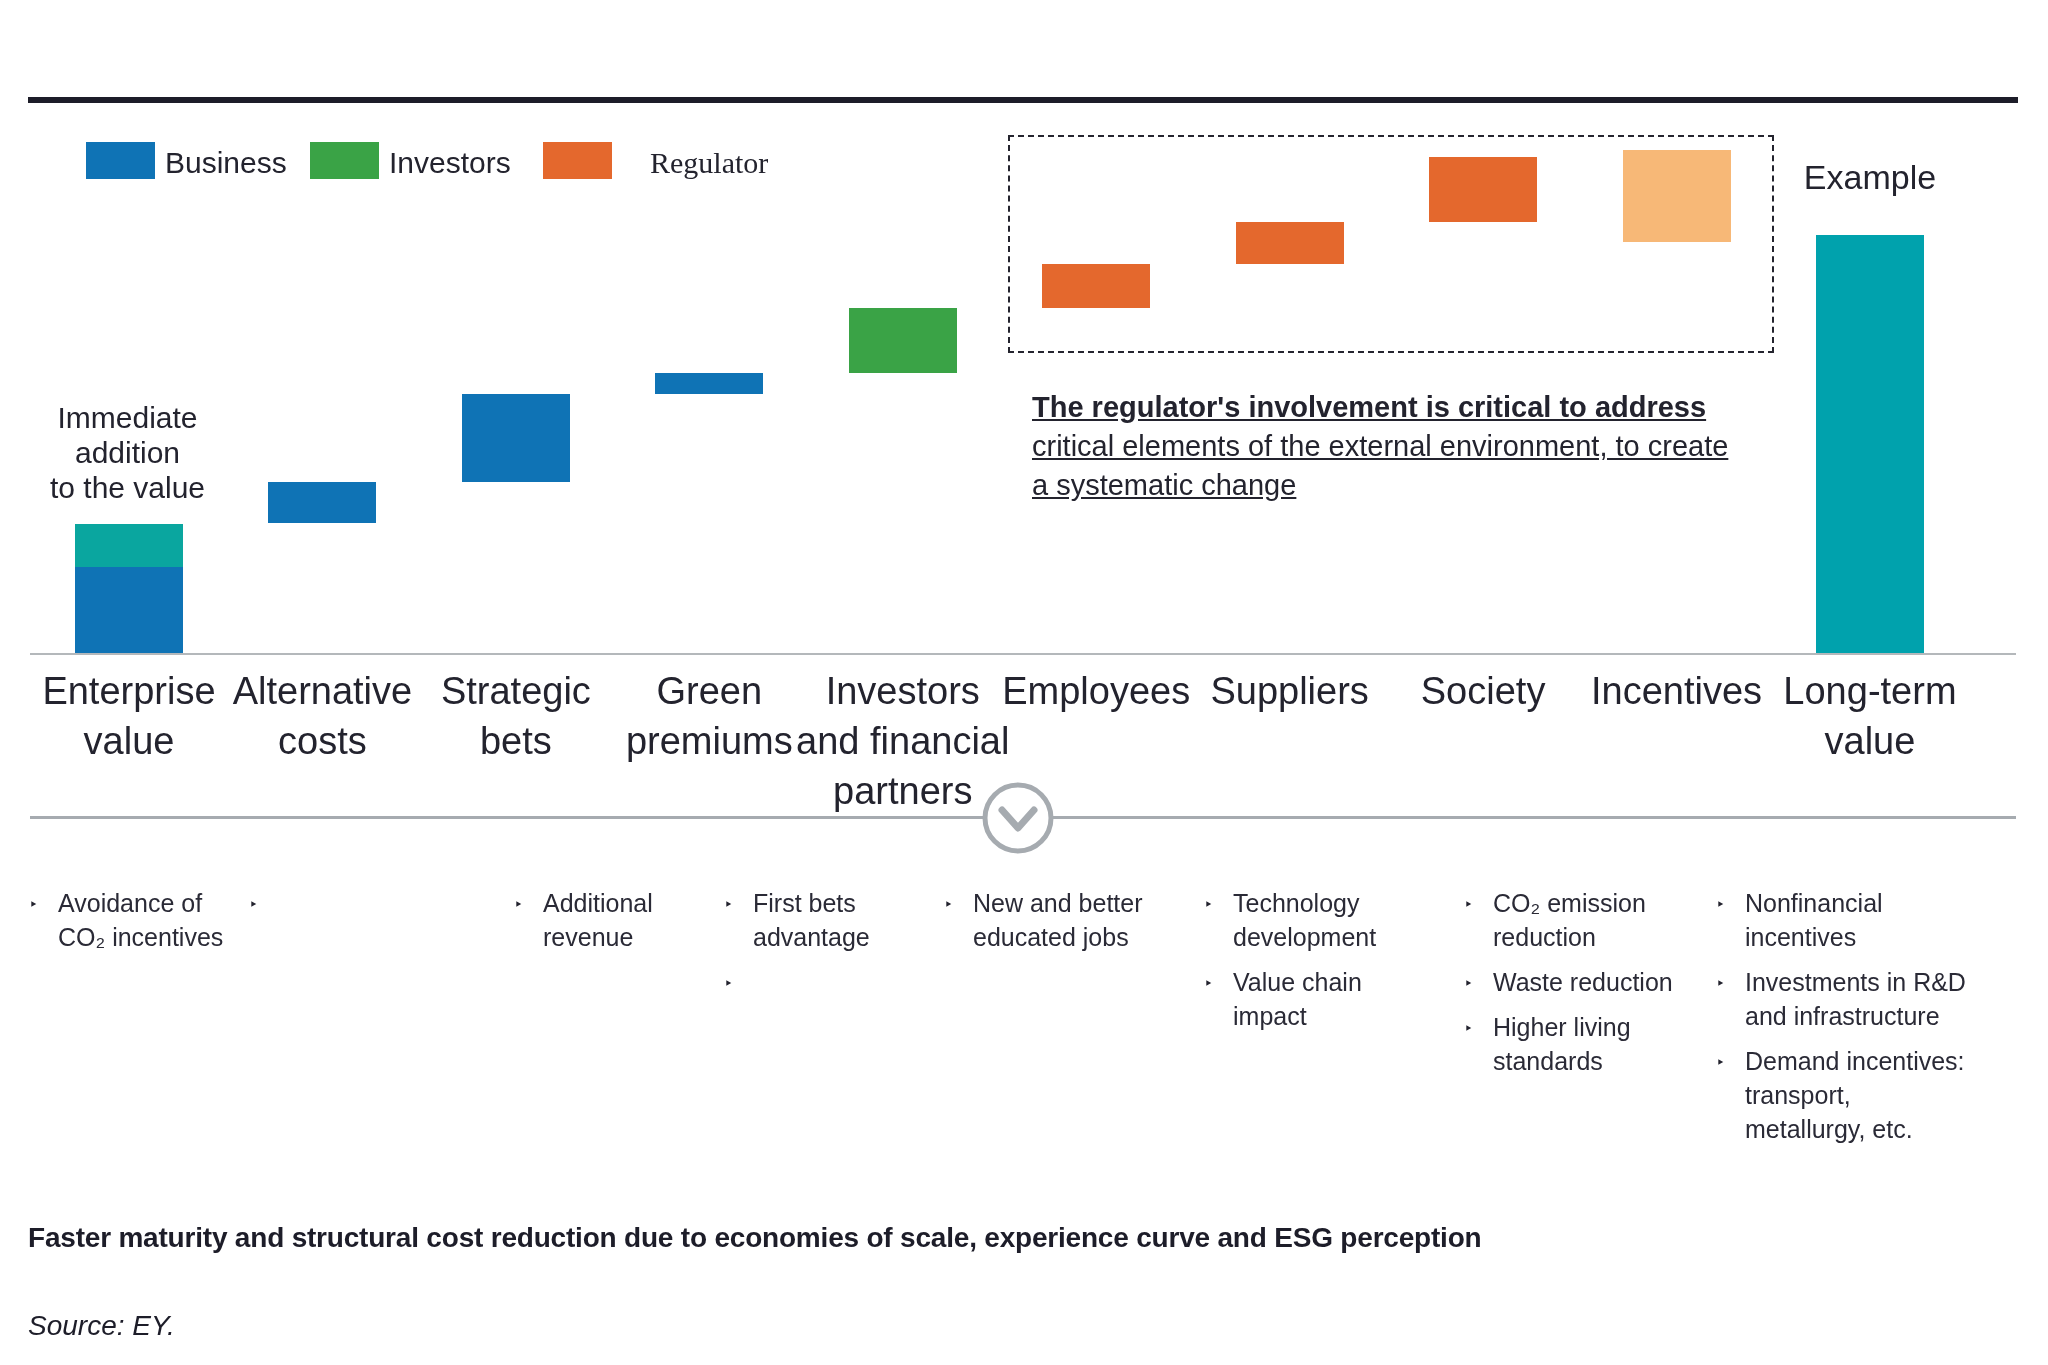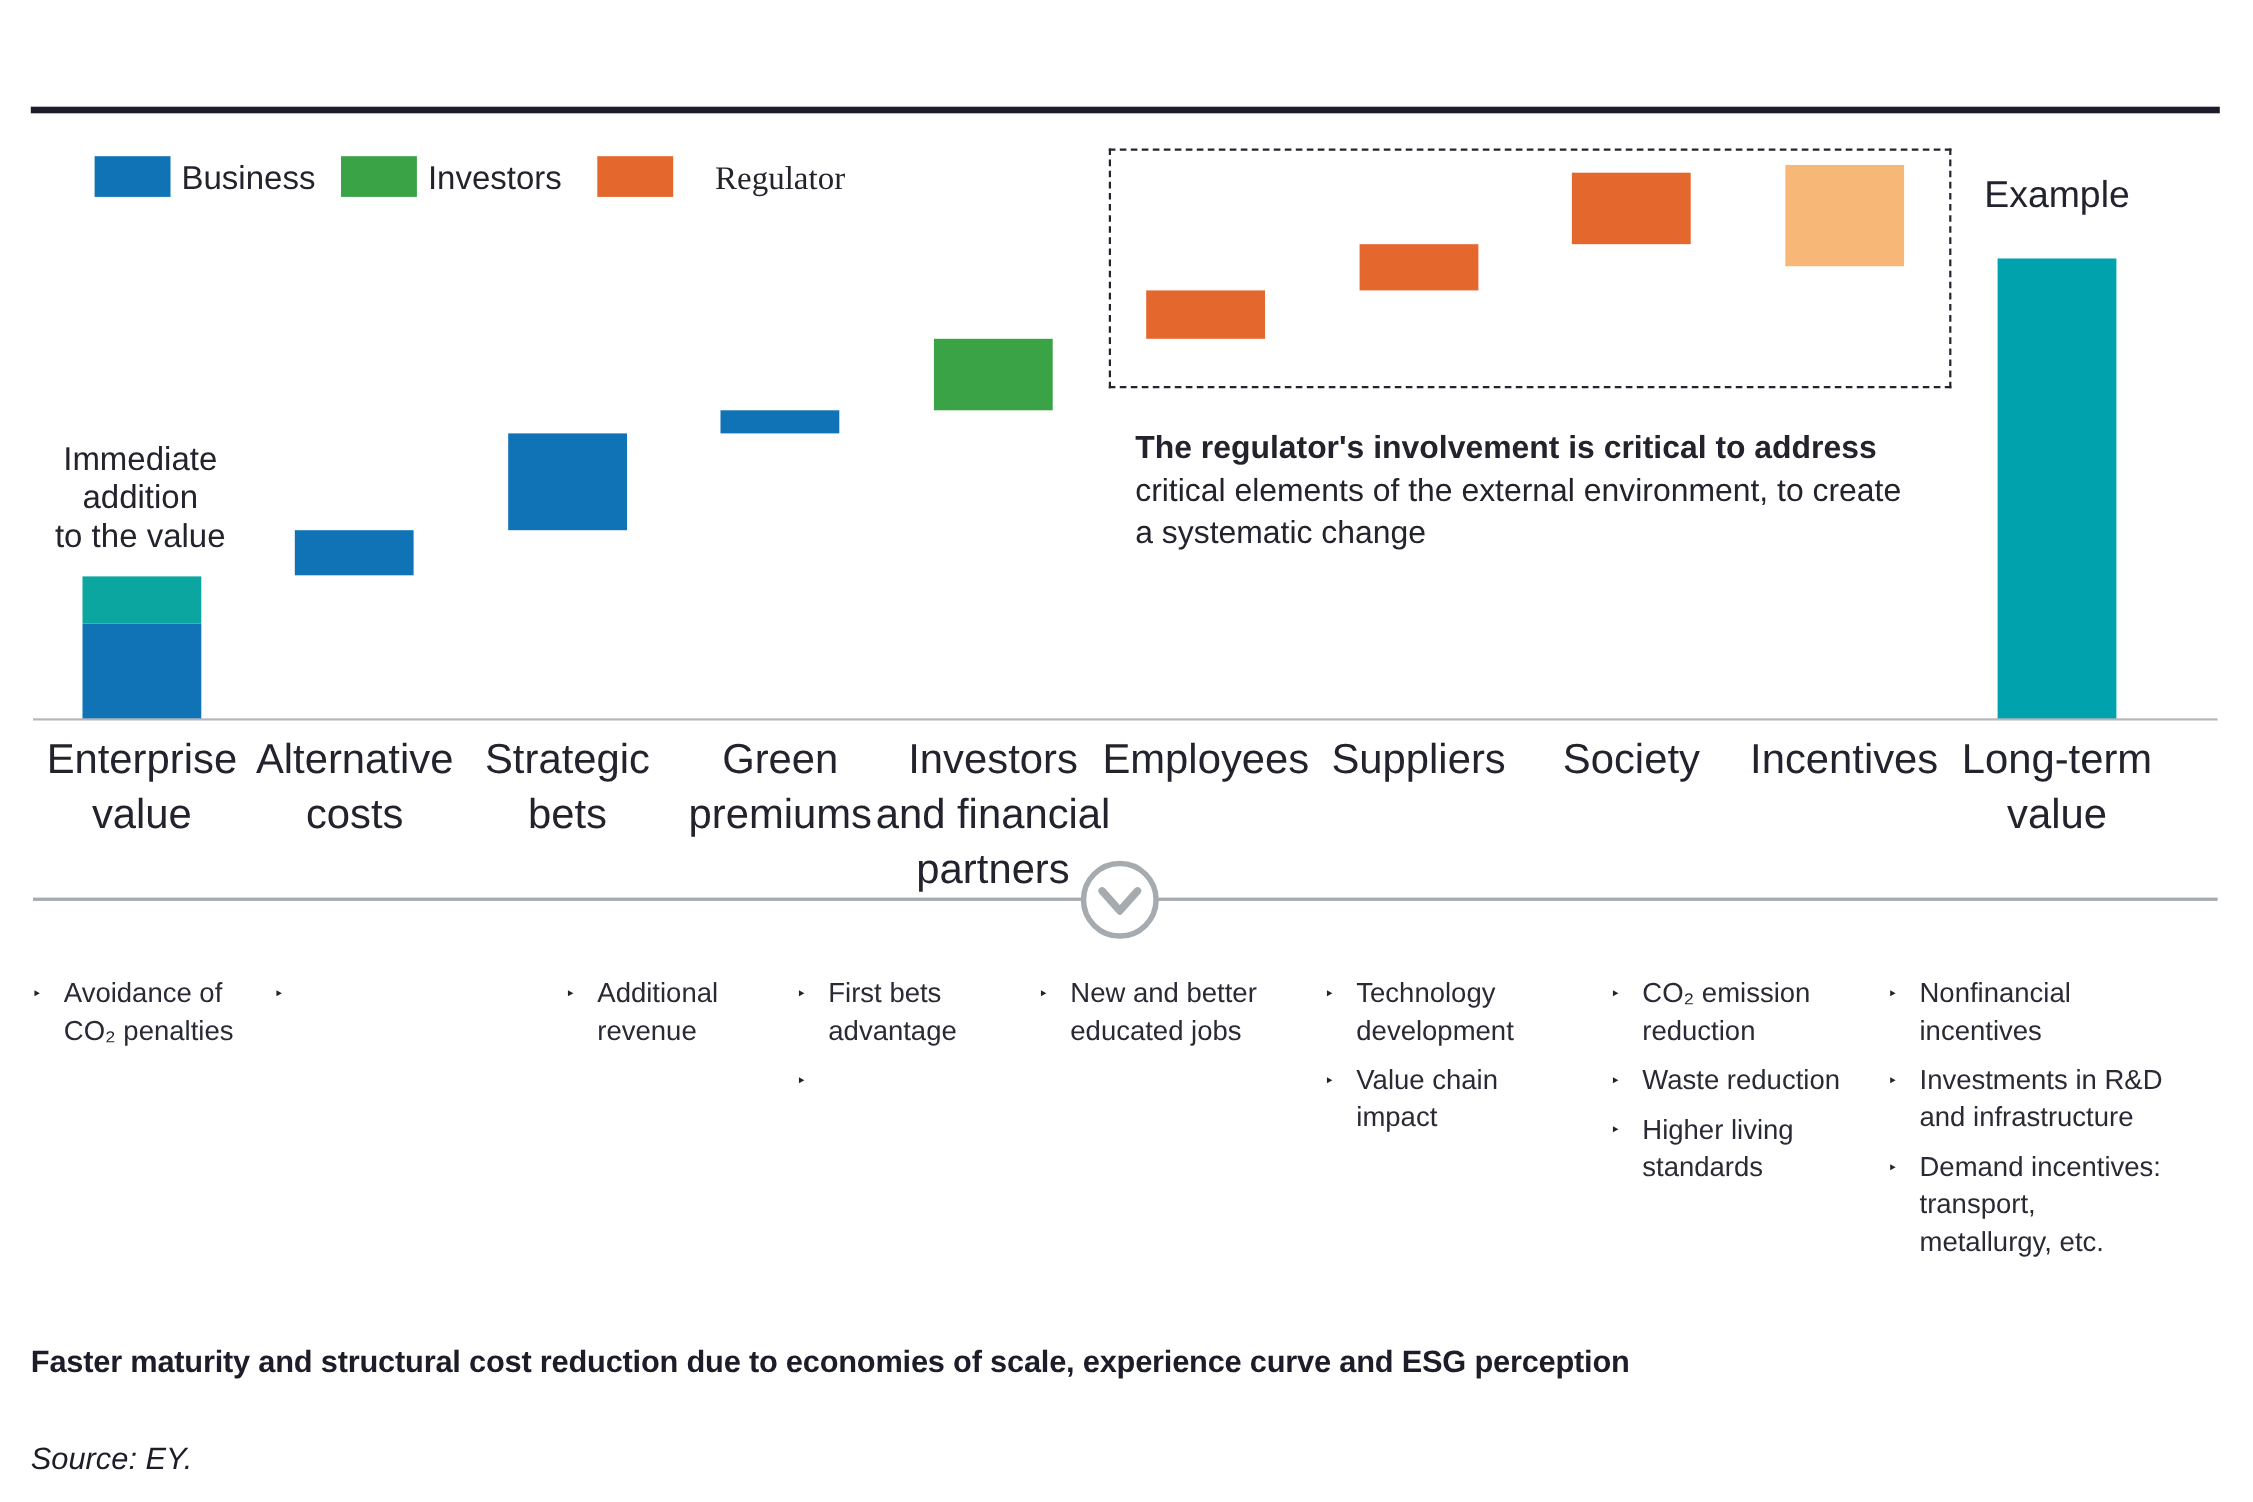--- a/index.html
+++ b/index.html
@@ -7,21 +7,21 @@
           font-family:"Liberation Sans", sans-serif;color:#23232e;}
   .abs{position:absolute;}
   .preline{white-space:pre-line;}
   .title{left:28px;top:36px;font-size:30px;font-weight:bold;letter-spacing:-0.2px;color:#1d1d29;}
   .title-rule{left:28px;top:97px;width:1990px;height:6px;background:#1d1d29;}
   .legend-chip{width:69px;height:37px;top:142px;}
   .legend-label{top:146px;font-size:30px;color:#23232e;}
   .annot-immediate{left:20px;top:400px;width:215px;text-align:center;font-size:30px;line-height:35px;color:#23232e;}
   .example{left:1760px;top:158px;width:220px;text-align:center;font-size:34px;color:#23232e;}
   .dashed-box{left:1008px;top:135px;width:766px;height:218px;border:2px dashed #24242e;box-sizing:border-box;background:transparent;}
-  .reg-note{left:1032px;top:388px;width:770px;font-size:29px;line-height:39px;color:#23232e;}
+  .reg-note{left:1032px;top:388px;width:770px;font-size:29px;line-height:39px;color:#23232e;text-decoration:underline;}
   .reg-bold{font-weight:bold;display:block;}
   .reg-rest{display:block;width:700px;}
   .baseline{left:30px;top:653px;width:1986px;height:2px;background:#b4b8bb;}
   .axis-label{top:666px;width:230px;text-align:center;font-size:38px;line-height:50px;color:#23232e;}
   .divider{left:30px;top:816px;width:1986px;height:3px;background:#a6abb0;}
   .chev-wrap{left:982px;top:782px;width:72px;height:72px;}
   .bullets{top:886px;font-size:25px;line-height:34px;color:#2a2a36;}
   .bullet-item{position:relative;margin:0 0 11px 0;padding-left:28px;}
   .bullet-marker{position:absolute;left:0;top:2px;font-size:19px;color:#23232e;}
   .takeaway{left:28px;top:1222px;width:1700px;font-size:28px;font-weight:bold;letter-spacing:-0.2px;color:#1d1d29;}
@@ -96,21 +96,21 @@
   <div class="abs divider"></div>
   <div class="abs chev-wrap">
     <svg width="72" height="72" viewBox="0 0 72 72">
       <circle cx="36" cy="36" r="33" fill="#ffffff" stroke="#a6abb0" stroke-width="5"></circle>
       <polyline points="20,28 36,46 52,28" fill="none" stroke="#a6abb0" stroke-width="7" stroke-linecap="round" stroke-linejoin="round"></polyline>
     </svg>
   </div>
 
   <div id="bullet-area">
       <div class="abs bullets" style="left: 30px; width: 205px;">
-        <div class="bullet-item"><span class="bullet-marker">‣</span><span>Avoidance of CO₂ penalties</span></div>
+        <div class="bullet-item"><span class="bullet-marker">‣</span><span>Avoidance of CO₂ incentives</span></div>
       </div>
       <div class="abs bullets" style="left: 250px; width: 220px;">
         <div class="bullet-item"><span class="bullet-marker">‣</span></div>
       </div>
       <div class="abs bullets" style="left: 515px; width: 170px;">
         <div class="bullet-item"><span class="bullet-marker">‣</span><span>Additional revenue</span></div>
       </div>
       <div class="abs bullets" style="left: 725px; width: 190px;">
         <div class="bullet-item"><span class="bullet-marker">‣</span><span>First bets advantage</span></div>
         <div class="bullet-item"><span class="bullet-marker">‣</span></div>

